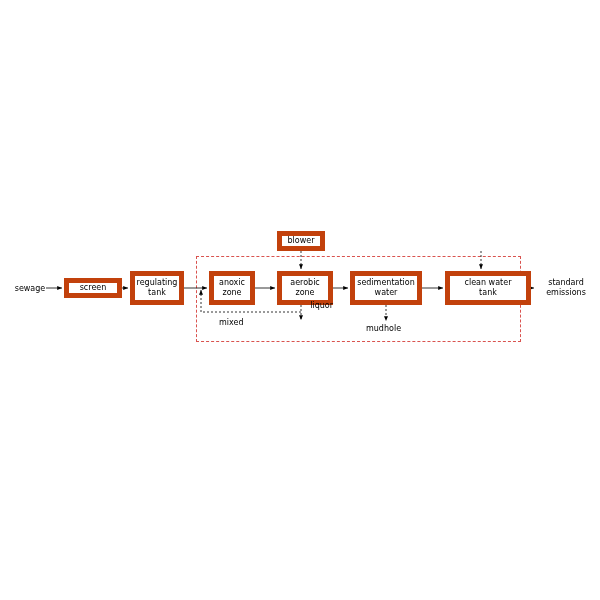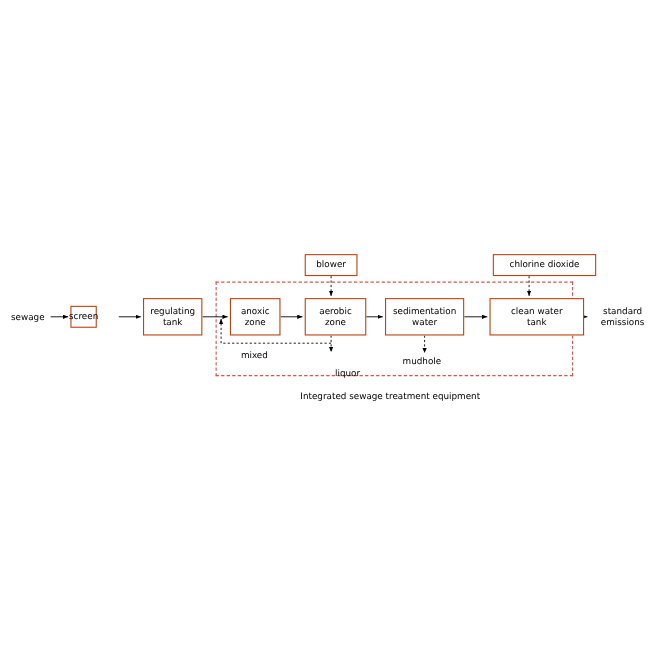--- a/index.html
+++ b/index.html
@@ -15,21 +15,21 @@
     overflow: hidden;
   }
   #canvas {
     position: relative;
     width: 600px;
     height: 600px;
   }
   .node {
     position: absolute;
     box-sizing: border-box;
-    border: 1px solid #c2410c;
+    border: 5px solid #c2410c;
     background: #ffffff;
     display: flex;
     align-items: center;
     justify-content: center;
     text-align: center;
     font-size: 8px;
     line-height: 1.25;
     color: #000000;
     white-space: pre-line;
   }
@@ -91,35 +91,33 @@
 
     <line x1="481" y1="251" x2="481" y2="269" stroke="#000000" stroke-width="0.8" stroke-dasharray="2,2" marker-end="url(#arrow)"></line>
 
     <line x1="386" y1="305" x2="386" y2="321" stroke="#000000" stroke-width="0.8" stroke-dasharray="2,2" marker-end="url(#arrow)"></line>
 
     <line x1="301" y1="305" x2="301" y2="320" stroke="#000000" stroke-width="0.8" stroke-dasharray="2,2" marker-end="url(#arrow)"></line>
 
     <polyline points="301,312 201,312 201,290" fill="none" stroke="#000000" stroke-width="0.8" stroke-dasharray="2,2" marker-end="url(#arrow)"></polyline>
   </svg>
 
-  <div class="node" id="node-screen" style="left: 64px; top: 278px; width: 24px; height: 20px;">screen</div>
+  <div class="node" id="node-screen" style="left: 64px; top: 278px; width: 58px; height: 20px;">screen</div>
   <div class="node" id="node-regulating_tank" style="left: 130px; top: 271px; width: 54px; height: 34px;">regulating
 tank</div>
   <div class="node" id="node-anoxic_zone" style="left: 209px; top: 271px; width: 46px; height: 34px;">anoxic
 zone</div>
   <div class="node" id="node-aerobic_zone" style="left: 277px; top: 271px; width: 56px; height: 34px;">aerobic
 zone</div>
   <div class="node" id="node-sedimentation_tank" style="left: 350px; top: 271px; width: 72px; height: 34px;">sedimentation
 water</div>
   <div class="node" id="node-clean_water_tank" style="left: 445px; top: 271px; width: 86px; height: 34px;">clean water
 tank</div>
   <div class="node" id="node-blower" style="left: 277px; top: 231px; width: 48px; height: 20px;">blower</div>
-  <div class="node" id="node-chlorine_dioxide" style="left: 448px; top: 231px; width: 94px; height: 20px;">chlorine dioxide</div>
 
-  <div class="label left" id="label-sewage_in" style="left: 10px; top: 284px; width: 40px; text-align: left;">sewage</div>
+  <div class="label left" id="label-sewage_in" style="left: 10px; top: 284px; width: 40px; text-align: center;">sewage</div>
   <div class="label left" id="label-standard_emissions" style="left: 538px; top: 278px; width: 56px; text-align: center;">standard
 emissions</div>
   <div class="label left" id="label-mixed" style="left: 203px; top: 318px; width: 34px; text-align: left; margin-left: 16px;">mixed</div>
-  <div class="label left" id="label-liquor" style="left: 281px; top: 335px; width: 34px; text-align: center; padding-left: 18px;">liquor</div>
+  <div class="label left" id="label-liquor" style="left: 281px; top: 301px; width: 34px; text-align: right; padding-left: 18px;">liquor</div>
   <div class="label left" id="label-mudhole" style="left: 366px; top: 324px; width: 46px; text-align: left;">mudhole</div>
-  <div class="label left" id="label-equipment_caption" style="left: 273px; top: 356px; width: 220px; text-align: left;">Integrated sewage treatment equipment</div>
 
 </div>
 
 </body></html>

